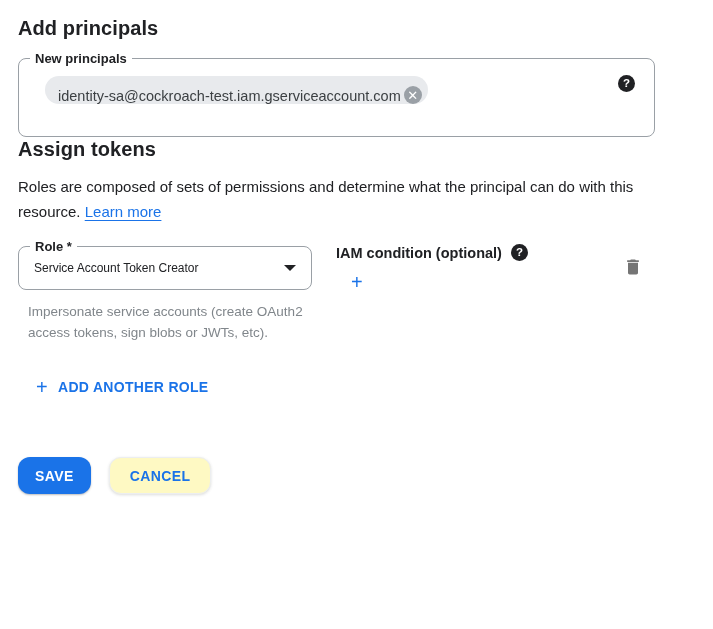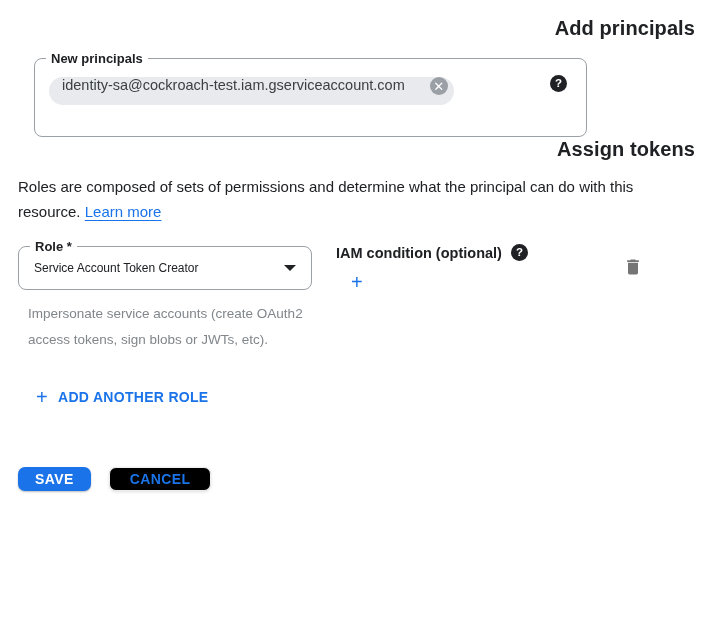--- a/index.html
+++ b/index.html
@@ -9,21 +9,20 @@
     font-family: "Liberation Sans", "DejaVu Sans", sans-serif;
     color: var(--text, #202124);
     overflow: hidden;
   }
   .container { padding: 16px 18px 18px 18px; }
 
   h1.section-title {
     font-size: 20px; font-weight: 700; line-height: 24px;
     margin: 0; color: var(--text, #202124);
     letter-spacing: 0.1px;
-    text-align: right;
   }
   p.section-desc {
     font-size: 15px; line-height: 25px;
     margin: 13px 0 0 0; max-width: 660px;
     color: var(--text, #202124);
   }
   a.inline-link {
     color: var(--primary, #1a73e8);
     text-decoration: underline;
     text-decoration-thickness: 1px;
@@ -41,26 +40,25 @@
   .field-label {
     position: absolute; top: -9px; left: 11px;
     background: #fff; padding: 0 5px;
     font-size: 13px; font-weight: 700;
     color: var(--text, #202124);
     line-height: 17px; white-space: nowrap;
   }
 
   .principals-field {
     margin-top: 18px;
-    width: 553px; height: 79px;
-    padding: 17px 16px 0 14px;
-    margin-left: 16px;
+    width: 637px; height: 79px;
+    padding: 17px 16px 0 26px;
   }
   .chip {
-    display: inline-flex; align-items: flex-start; gap: 25px;
+    display: inline-flex; align-items: flex-end; gap: 3px;
     background: var(--chip-bg, #e8eaed);
     border-radius: 14px; height: 28px;
     padding: 0 6px 0 13px;
     font-size: 14.5px; color: #3c4043;
     max-width: 560px; white-space: nowrap;
   }
   .chip-close {
     width: 18px; height: 18px; border-radius: 50%;
     background: var(--chip-close-bg, #9aa0a6);
     color: #fff; display: inline-flex; align-items: center; justify-content: center;
@@ -89,21 +87,21 @@
   }
   .role-value { font-size: 12px; color: var(--text, #202124); }
   .arrow-down {
     width: 0; height: 0; flex: none;
     border-left: 6px solid transparent;
     border-right: 6px solid transparent;
     border-top: 6px solid #202124;
   }
   .role-helper {
     margin: 11px 0 0 10px; width: 282px;
-    font-size: 13.5px; line-height: 26px;
+    font-size: 13.5px; line-height: 21px;
     color: var(--helper, #80868b);
   }
 
   .condition-col { margin-top: -2px; }
   .condition-label-row {
     display: flex; align-items: center; gap: 9px;
     font-size: 14.5px; font-weight: 700; color: var(--text, #202124);
   }
   .text-button {
     display: inline-flex; align-items: center; gap: 10px;
@@ -114,32 +112,32 @@
   }
   .plus-icon { font-size: 20px; font-weight: 400; line-height: 16px; }
   .condition-col .text-button { margin: 13px 0 0 15px; }
 
   .trash-wrap { margin-left: auto; margin-right: 52px; margin-top: 11px; cursor: pointer; }
 
   .add-role-btn { margin: 36px 0 0 18px; }
 
   .buttons-row { display: flex; gap: 18px; margin-top: 59px; align-items: center; }
   .btn {
-    height: 24px; border-radius: 7px;
+    height: 37px; border-radius: 12px;
     font-size: 14px; font-weight: 700; letter-spacing: 0.4px;
     font-family: inherit; cursor: pointer;
     display: inline-flex; align-items: center;
   }
   .btn-primary {
     background: var(--primary, #1a73e8); color: #fff;
     border: none; padding: 0 17px;
     box-shadow: 0 1px 2px rgba(60,64,67,0.35);
   }
   .btn-secondary {
-    background: #000000; color: var(--primary, #1a73e8);
+    background: #fef9c3; color: var(--primary, #1a73e8);
     border: 1px solid #eceef0; padding: 1px 20px;
     box-shadow: 0 1px 3px rgba(60,64,67,0.18);
   }
   .trash-svg { display: block; }
 </style>
 </head>
 <body>
 
 <div class="container">
 

